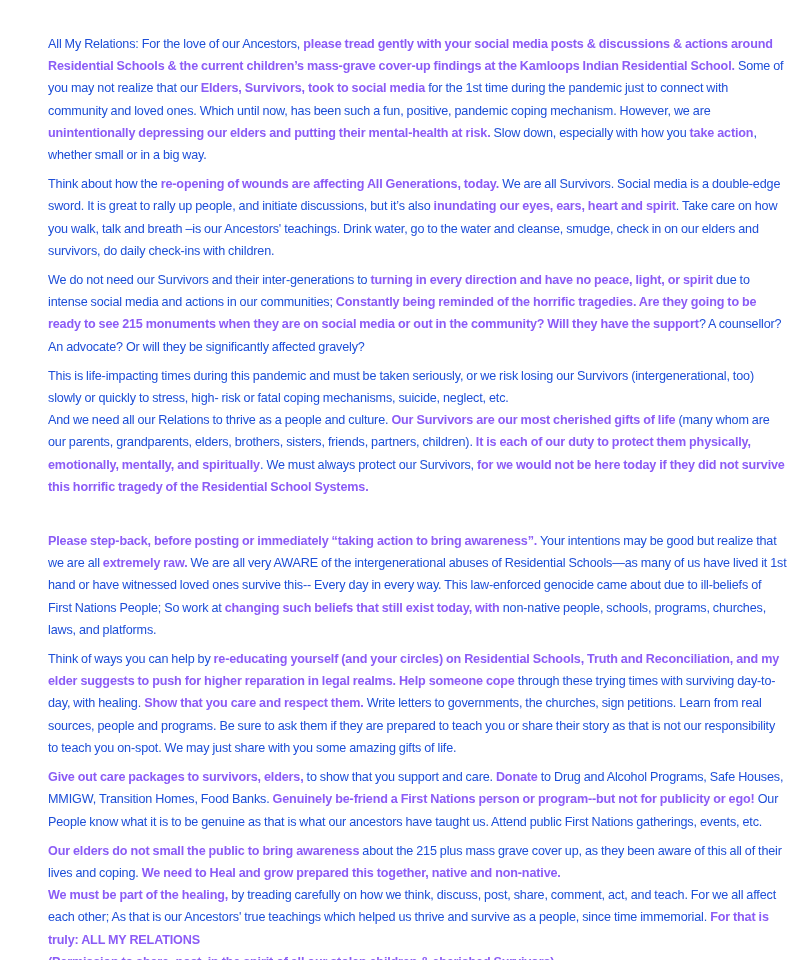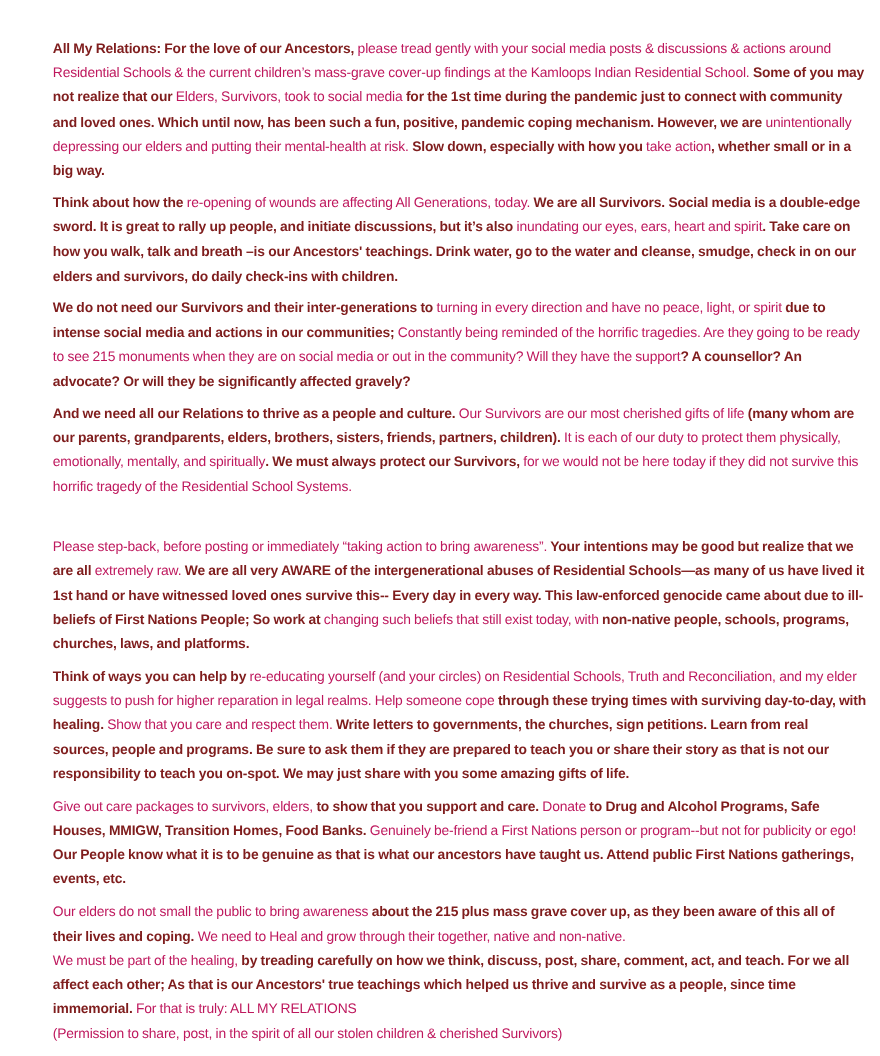--- a/index.html
+++ b/index.html
@@ -28,44 +28,45 @@
     .para {
       margin: 0 0 7px 0;
     }
     .para.tight {
       margin-bottom: 0;
     }
     .para.gap-large {
       margin-bottom: 32px;
     }
     .seg-bold {
-      font-weight: normal;
-      color: #be185d;
+      font-weight: bold;
+      color: #8b5cf6;
     }
     .seg-normal {
-      font-weight: bold;
-      color: #7f1d1d;
+      font-weight: normal;
+      color: #1d4ed8;
     }
     .sig-line {
       margin: 0;
     }
   </style>
 </head>
 <body>
 
 <div class="doc">
   <div id="paragraphs">
       <p class="para"><span class="seg-normal">All My Relations: For the love of our Ancestors, </span><span class="seg-bold">please tread gently with your social media posts &amp; discussions &amp; actions around Residential Schools &amp; the current children’s mass-grave cover-up findings at the Kamloops Indian Residential School.</span><span class="seg-normal"> Some of you may not realize that our </span><span class="seg-bold">Elders, Survivors, took to social media</span><span class="seg-normal"> for the 1st time during the pandemic just to connect with community and loved ones. Which until now, has been such a fun, positive, pandemic coping mechanism. However, we are </span><span class="seg-bold">unintentionally depressing our elders and putting their mental-health at risk.</span><span class="seg-normal"> Slow down, especially with how you </span><span class="seg-bold">take action</span><span class="seg-normal">, whether small or in a big way.</span></p>
       <p class="para"><span class="seg-normal">Think about how the </span><span class="seg-bold">re-opening of wounds are affecting All Generations, today.</span><span class="seg-normal"> We are all Survivors. Social media is a double-edge sword. It is great to rally up people, and initiate discussions, but it’s also </span><span class="seg-bold">inundating our eyes, ears, heart and spirit</span><span class="seg-normal">. Take care on how you walk, talk and breath –is our Ancestors' teachings. Drink water, go to the water and cleanse, smudge, check in on our elders and survivors, do daily check-ins with children.</span></p>
       <p class="para"><span class="seg-normal">We do not need our Survivors and their inter-generations to </span><span class="seg-bold">turning in every direction and have no peace, light, or spirit</span><span class="seg-normal"> due to intense social media and actions in our communities; </span><span class="seg-bold">Constantly being reminded of the horrific tragedies. Are they going to be ready to see 215 monuments when they are on social media or out in the community? Will they have the support</span><span class="seg-normal">? A counsellor? An advocate? Or will they be significantly affected gravely?</span></p>
+      <p class="para tight"><span class="seg-normal">This is life-impacting times during this pandemic and must be taken seriously, or we risk losing our Survivors (intergenerational, too) slowly or quickly to stress, high- risk or fatal coping mechanisms, suicide, neglect, etc.</span></p>
       <p class="para gap-large"><span class="seg-normal">And we need all our Relations to thrive as a people and culture. </span><span class="seg-bold">Our Survivors are our most cherished gifts of life</span><span class="seg-normal"> (many whom are our parents, grandparents, elders, brothers, sisters, friends, partners, children). </span><span class="seg-bold">It is each of our duty to protect them physically, emotionally, mentally, and spiritually</span><span class="seg-normal">. We must always protect our Survivors, </span><span class="seg-bold">for we would not be here today if they did not survive this horrific tragedy of the Residential School Systems.</span></p>
       <p class="para"><span class="seg-bold">Please step-back, before posting or immediately “taking action to bring awareness”.</span><span class="seg-normal"> Your intentions may be good but realize that we are all </span><span class="seg-bold">extremely raw.</span><span class="seg-normal"> We are all very AWARE of the intergenerational abuses of Residential Schools—as many of us have lived it 1st hand or have witnessed loved ones survive this-- Every day in every way. This law-enforced genocide came about due to ill-beliefs of First Nations People; So work at </span><span class="seg-bold">changing such beliefs that still exist today, with</span><span class="seg-normal"> non-native people, schools, programs, churches, laws, and platforms.</span></p>
       <p class="para"><span class="seg-normal">Think of ways you can help by </span><span class="seg-bold">re-educating yourself (and your circles) on Residential Schools, Truth and Reconciliation, and my elder suggests to push for higher reparation in legal realms. Help someone cope</span><span class="seg-normal"> through these trying times with surviving day-to-day, with healing. </span><span class="seg-bold">Show that you care and respect them.</span><span class="seg-normal"> Write letters to governments, the churches, sign petitions. Learn from real sources, people and programs. Be sure to ask them if they are prepared to teach you or share their story as that is not our responsibility to teach you on-spot. We may just share with you some amazing gifts of life.</span></p>
       <p class="para"><span class="seg-bold">Give out care packages to survivors, elders,</span><span class="seg-normal"> to show that you support and care. </span><span class="seg-bold">Donate</span><span class="seg-normal"> to Drug and Alcohol Programs, Safe Houses, MMIGW, Transition Homes, Food Banks. </span><span class="seg-bold">Genuinely be-friend a First Nations person or program--but not for publicity or ego!</span><span class="seg-normal"> Our People know what it is to be genuine as that is what our ancestors have taught us. Attend public First Nations gatherings, events, etc.</span></p>
-      <p class="para tight"><span class="seg-bold">Our elders do not small the public to bring awareness</span><span class="seg-normal"> about the 215 plus mass grave cover up, as they been aware of this all of their lives and coping. </span><span class="seg-bold">We need to Heal and grow through their together, native and non-native.</span></p>
+      <p class="para tight"><span class="seg-bold">Our elders do not small the public to bring awareness</span><span class="seg-normal"> about the 215 plus mass grave cover up, as they been aware of this all of their lives and coping. </span><span class="seg-bold">We need to Heal and grow prepared this together, native and non-native.</span></p>
       <p class="para tight"><span class="seg-bold">We must be part of the healing,</span><span class="seg-normal"> by treading carefully on how we think, discuss, post, share, comment, act, and teach. For we all affect each other; As that is our Ancestors' true teachings which helped us thrive and survive as a people, since time immemorial. </span><span class="seg-bold">For that is truly: ALL MY RELATIONS</span></p>
     </div>
 
   <div class="signature-block">
     <p class="sig-line seg-bold">(Permission to share, post, in the spirit of all our stolen children &amp; cherished Survivors)</p>
 
   </div>
 </div>
 
 </body></html>

